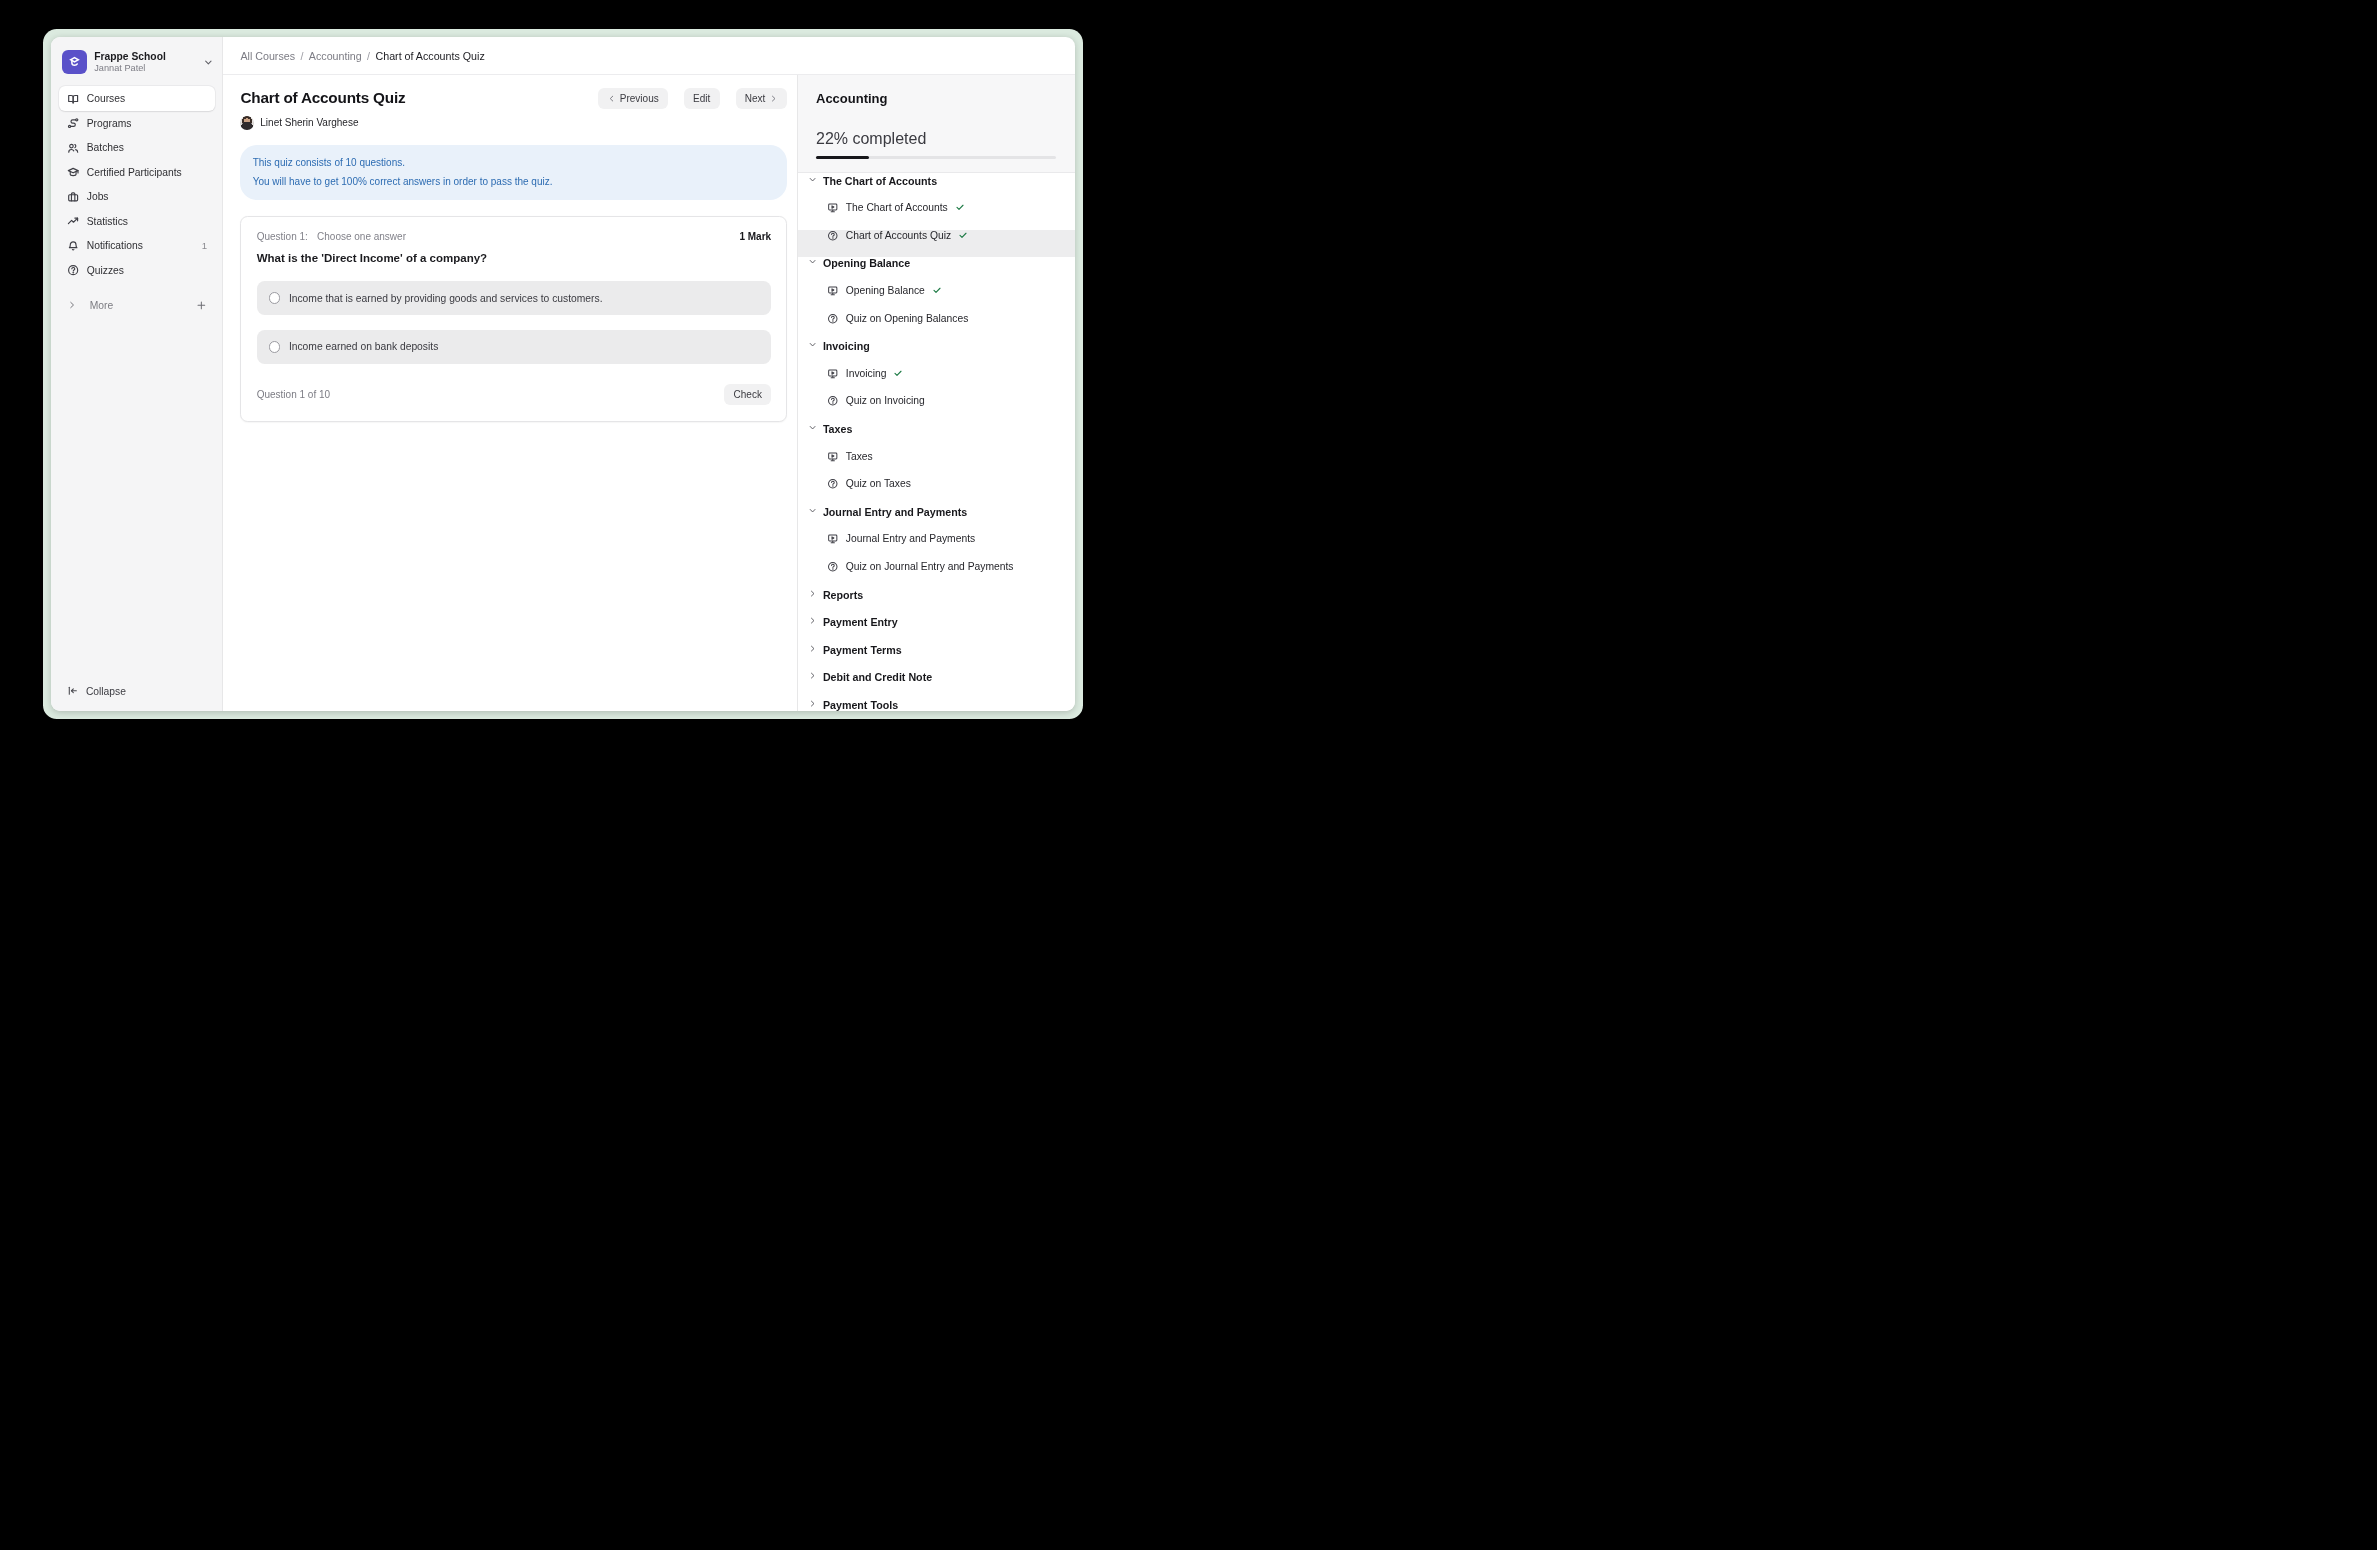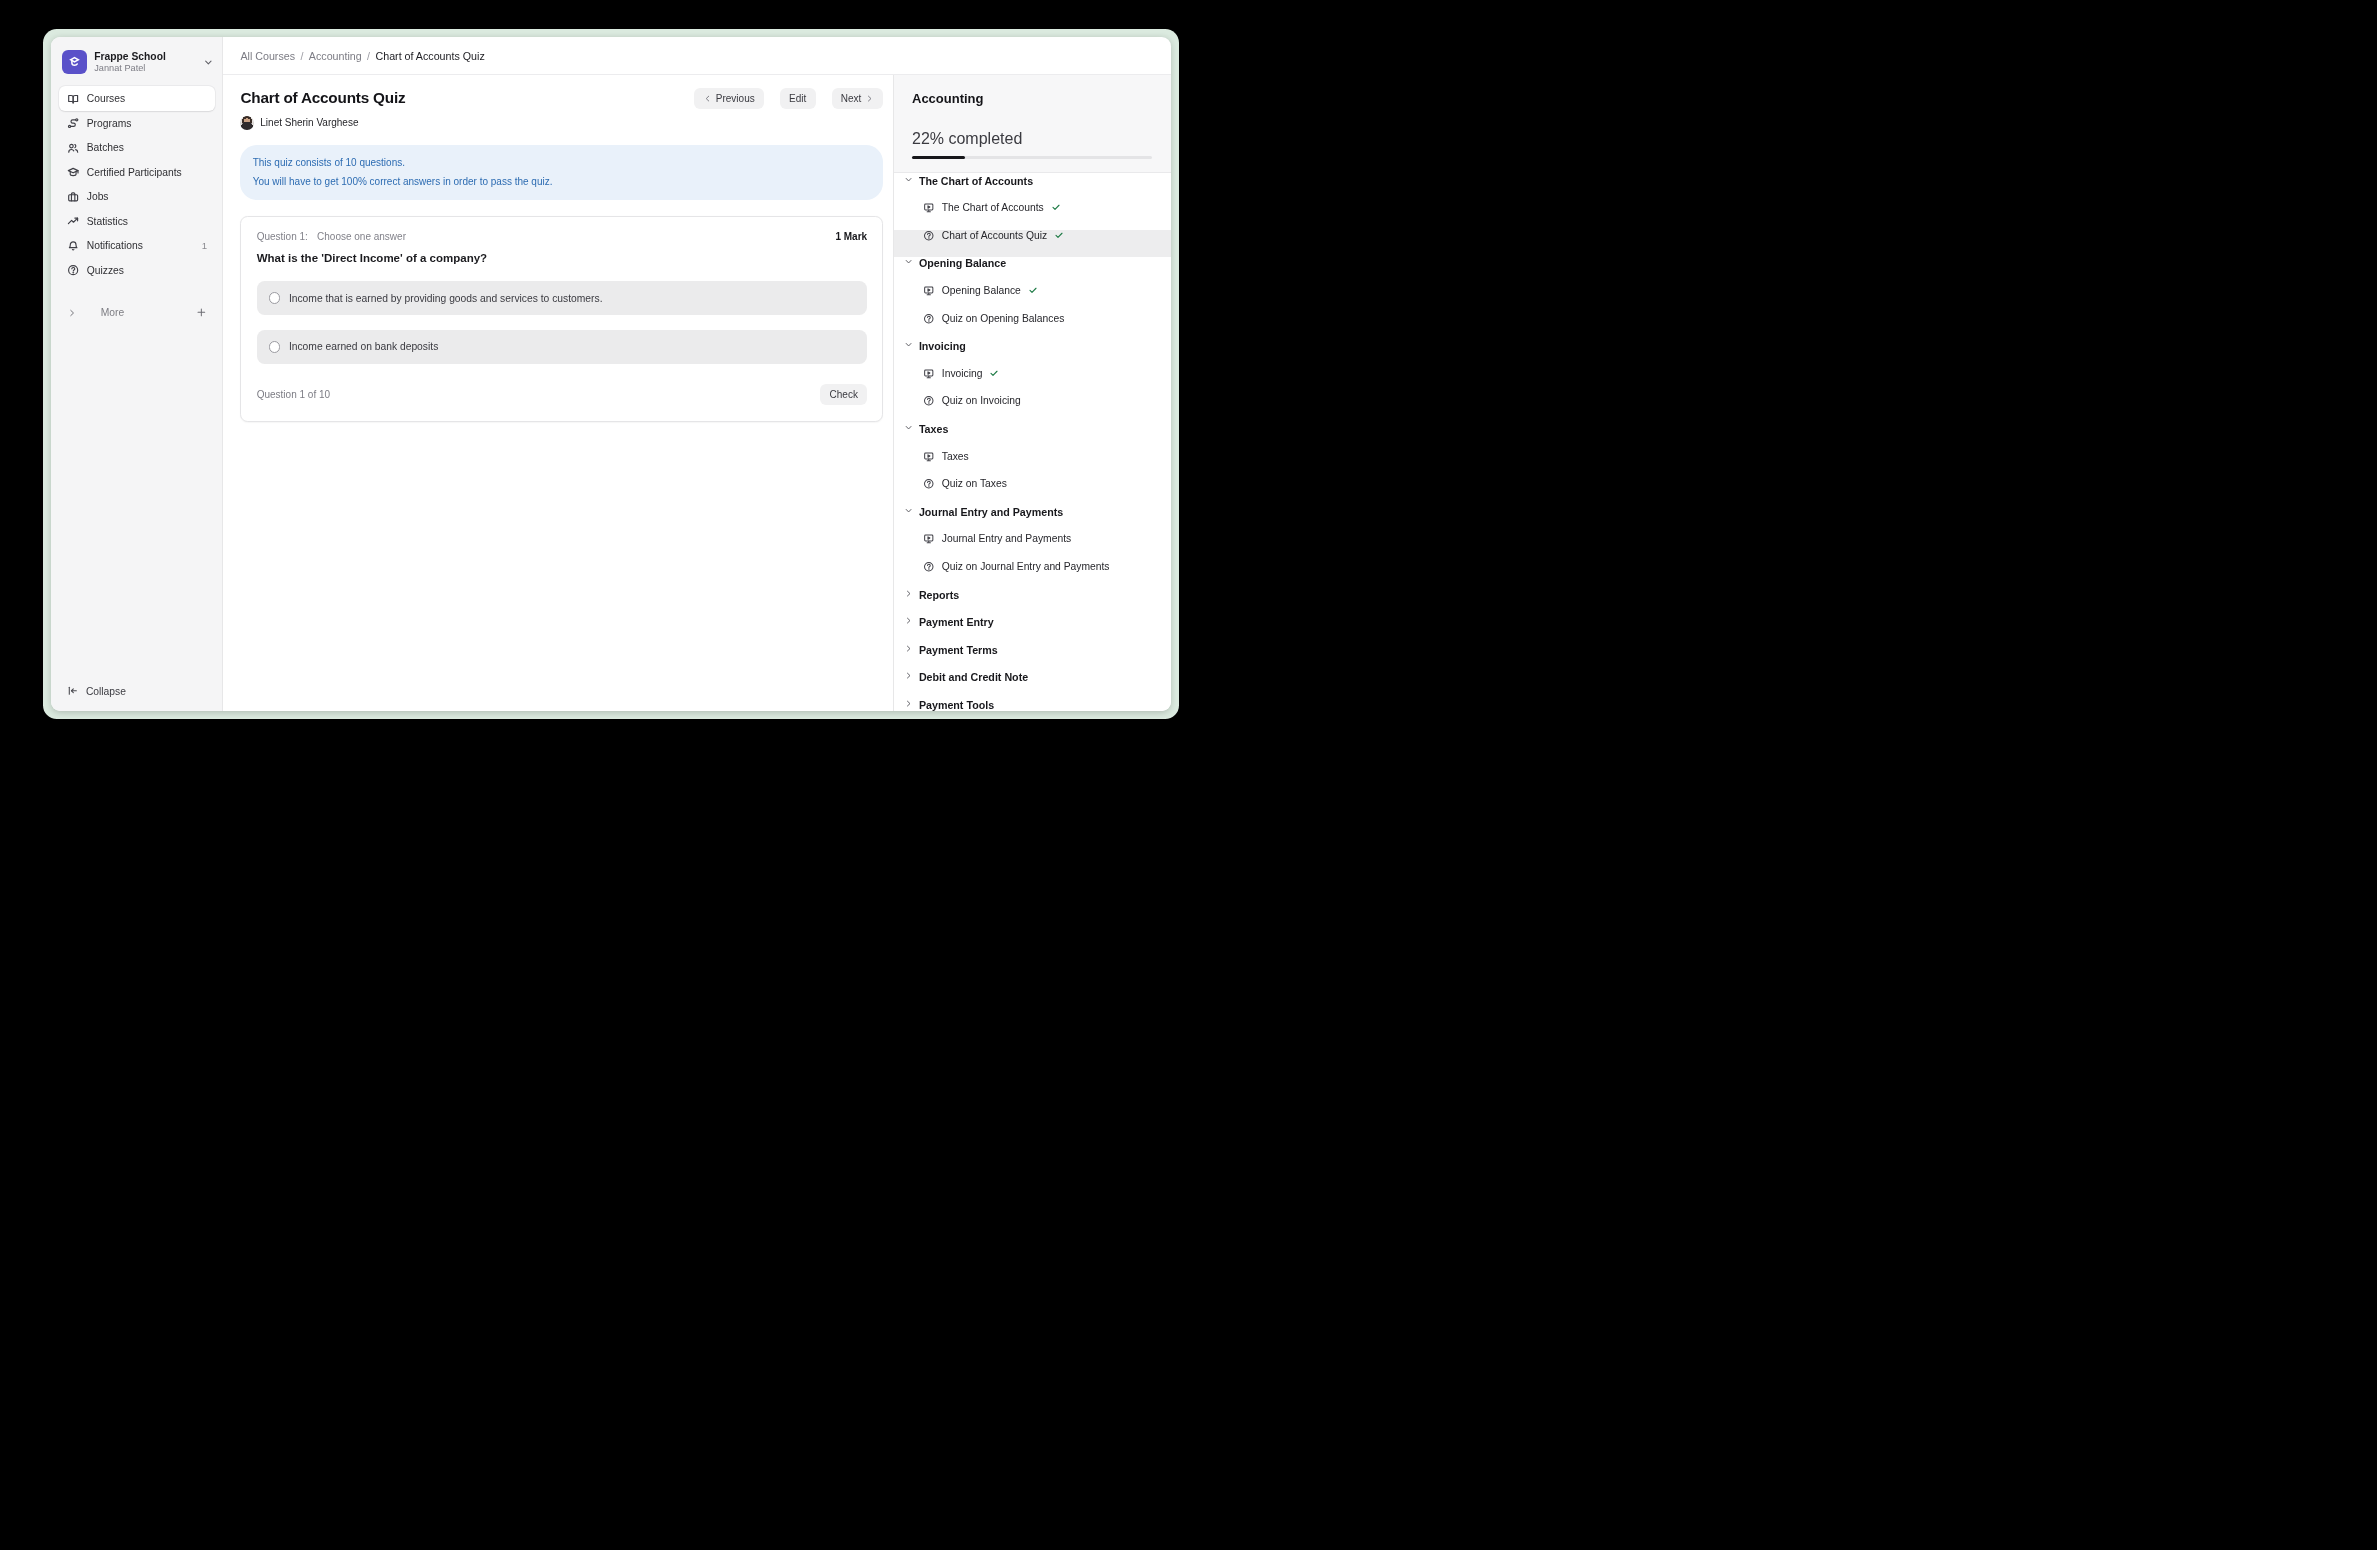--- a/index.html
+++ b/index.html
@@ -1,38 +1,38 @@
 <!DOCTYPE html>
 <html style="font-size:12.3px"><head>
 <meta charset="utf-8">
 <style>
   * { margin:0; padding:0; box-sizing:border-box; }
   html,body { width:1189px; height:775px; background:#000; overflow:hidden;
     font-family:"Liberation Sans","DejaVu Sans",sans-serif; }
-  .frame { position:absolute; left:43px; top:29px; width:1136px; height:690px;
+  .frame { position:absolute; left:43px; top:29px; width:1040px; height:690px;
     background:#DBEADF; border-radius:13.8px; padding:8.4px; }
   .window { width:100%; height:100%; background:#fff; border-radius:9.2px;
     overflow:hidden; display:flex; box-shadow:0 1.5px 6.1px rgba(0,0,0,.18); }
 
   
   .lsb { width:172px; flex:0 0 172px; background:#F5F5F6; border-right:0.8px solid #E7E7E8;
     display:flex; flex-direction:column; }
   .brand { display:flex; align-items:center; gap:7.7px; margin:12.3px 9.2px 0 10.7px; cursor:pointer; }
   .brand-logo { width:24.5px; height:24.5px; border-radius:6.1px; background:#5A51C9;
     display:flex; align-items:center; justify-content:center; flex:0 0 24.5px; }
   .brand-txt { flex:1; min-width:0; }
   .brand-name { font-size:10.3px; font-weight:bold; color:#1B1B1F; line-height:13px; }
   .brand-user { font-size:9.2px; color:#7C7C84; line-height:11.5px; }
   .menu { margin:12.3px 7.7px 0 7.7px; }
   .mi { display:flex; align-items:center; gap:7.7px; height:24.5px; padding:0 7.7px;
     border-radius:6.1px; cursor:pointer; color:#3F3F46; }
   .mi .lbl { font-size:10.3px; color:#2F2F33; flex:1; white-space:nowrap; }
   .mi.active { background:#fff; box-shadow:0 0.8px 1.5px rgba(0,0,0,.09), 0 0 0 0.8px #ECECEE; }
   .mi .badge { font-size:9.6px; color:#8A8A90; }
-  .more { display:flex; align-items:flex-end; gap:24px; height:24.5px; padding:0 7.7px;
+  .more { display:flex; align-items:center; gap:13px; height:24.5px; padding:0 7.7px;
     margin:10.7px 7.7px 0 7.7px; border-radius:6.1px; cursor:pointer; color:#6E6E74; }
   .more .lbl { font-size:10.3px; color:#7C7C82; flex:1; }
   .lsb .spacer { flex:1; }
   .collapse { display:flex; align-items:center; gap:7.7px; margin:0 7.7px 13.8px 15.3px;
     cursor:pointer; color:#4A4A50; }
   .collapse .lbl { font-size:10.3px; color:#3C3C42; }
 
   
   .rr { flex:1; min-width:0; display:flex; flex-direction:column; }
   .topbar { height:38px; flex:0 0 38px; border-bottom:0.8px solid #ECECEE;

